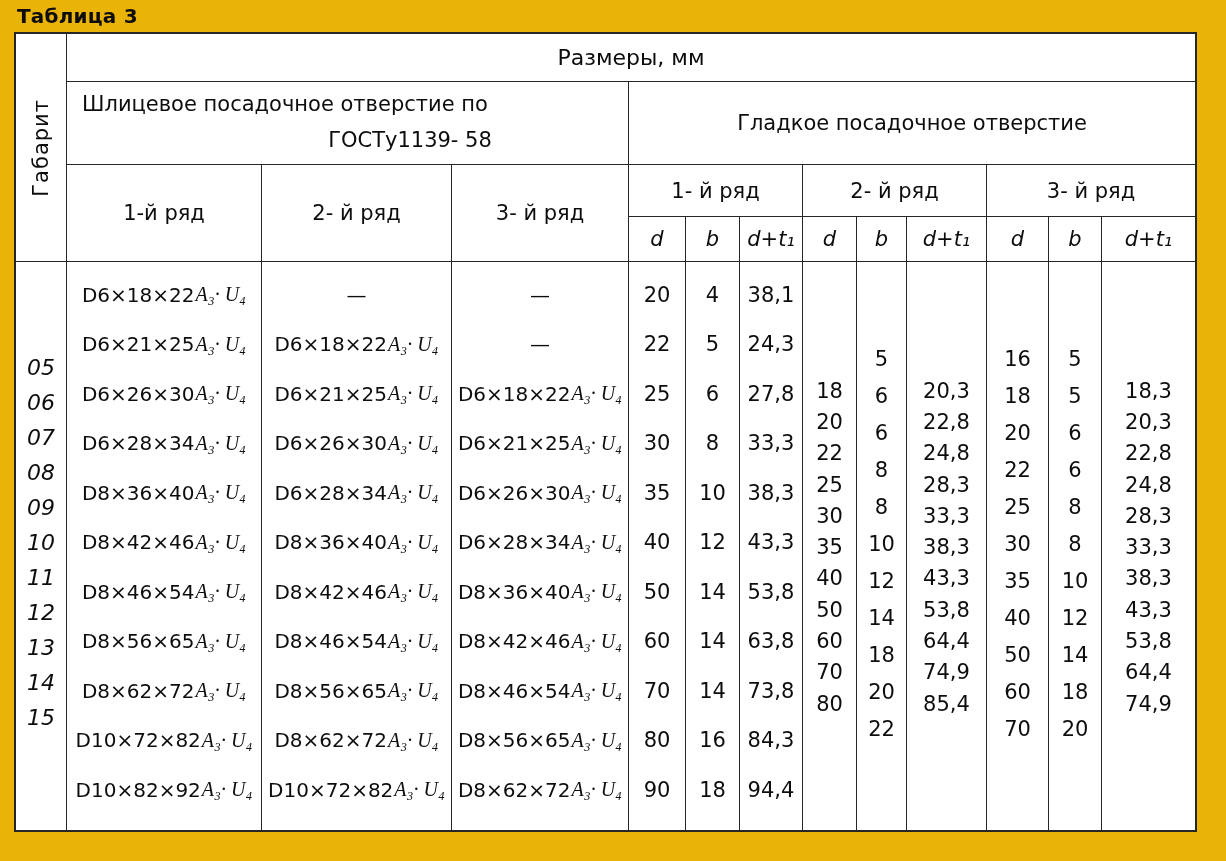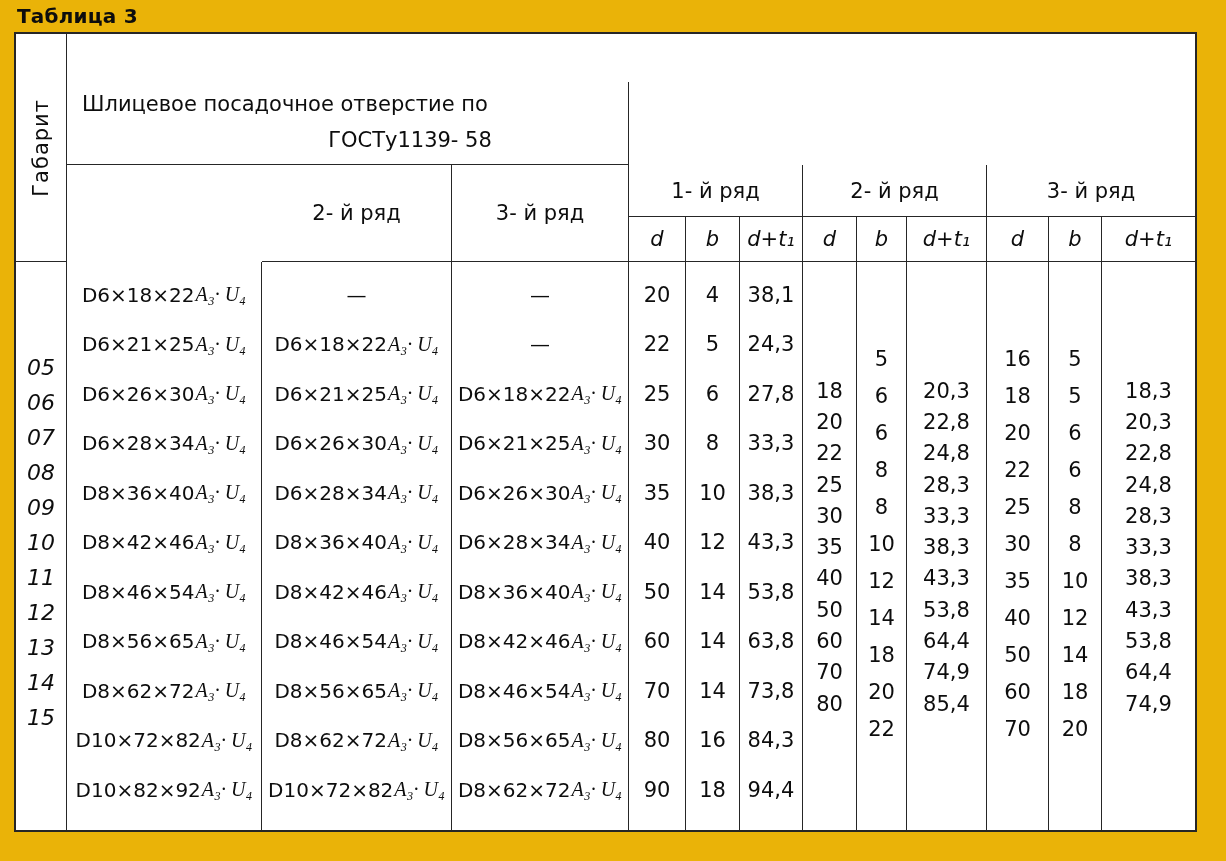--- a/index.html
+++ b/index.html
@@ -54,27 +54,30 @@
 <div class="page">
 
   <div class="doc-title">Таблица 3</div>
 
   <div class="gtable">
 
     <div class="cell br bb vhead" style="grid-area:1/1/5/2">
       <span>Габарит</span>
     </div>
 
+    <div class="cell bb ctr fs22" style="grid-area:1/2/2/14">Размеры, мм</div>
 
     <div class="cell br bb titlecell" style="grid-area:2/2/3/5">
       <div class="line1">Шлицевое посадочное отверстие по</div>
       <div class="line2">ГОСТу1139- 58</div>
     </div>
 
-
+    <div class="cell bb ctr" style="grid-area:2/5/3/14">Гладкое посадочное отверстие</div>
+
+    <div class="cell br bb ctr" style="grid-area:3/2/5/3">1-й ряд</div>
     <div class="cell br bb ctr" style="grid-area:3/3/5/4">2- й ряд</div>
     <div class="cell br bb ctr" style="grid-area:3/4/5/5">3- й ряд</div>
 
     <div class="cell br bb ctr" style="grid-area:3/5/4/8">1- й ряд</div>
     <div class="cell br bb ctr" style="grid-area:3/8/4/11">2- й ряд</div>
     <div class="cell bb ctr" style="grid-area:3/11/4/14">3- й ряд</div>
 
     <div class="cell br bb ctr subhead" style="grid-area:4/5/5/6">d</div>
     <div class="cell br bb ctr subhead" style="grid-area:4/6/5/7">b</div>
     <div class="cell br bb ctr subhead" style="grid-area:4/7/5/8">d+t₁</div>

